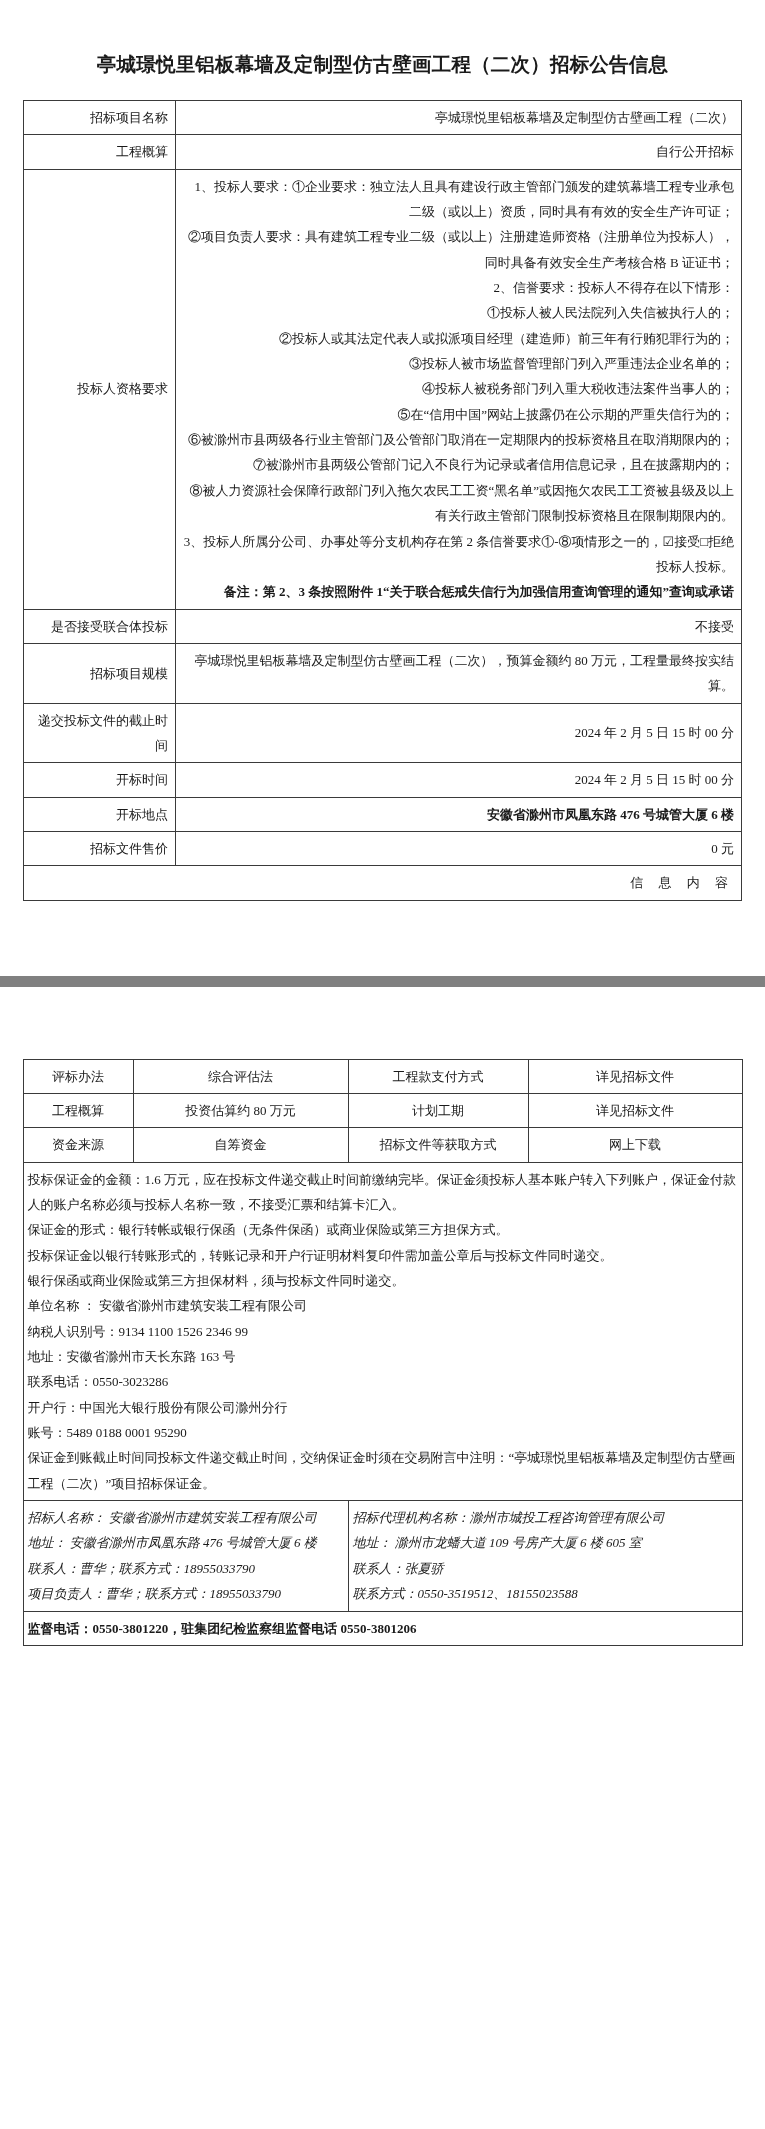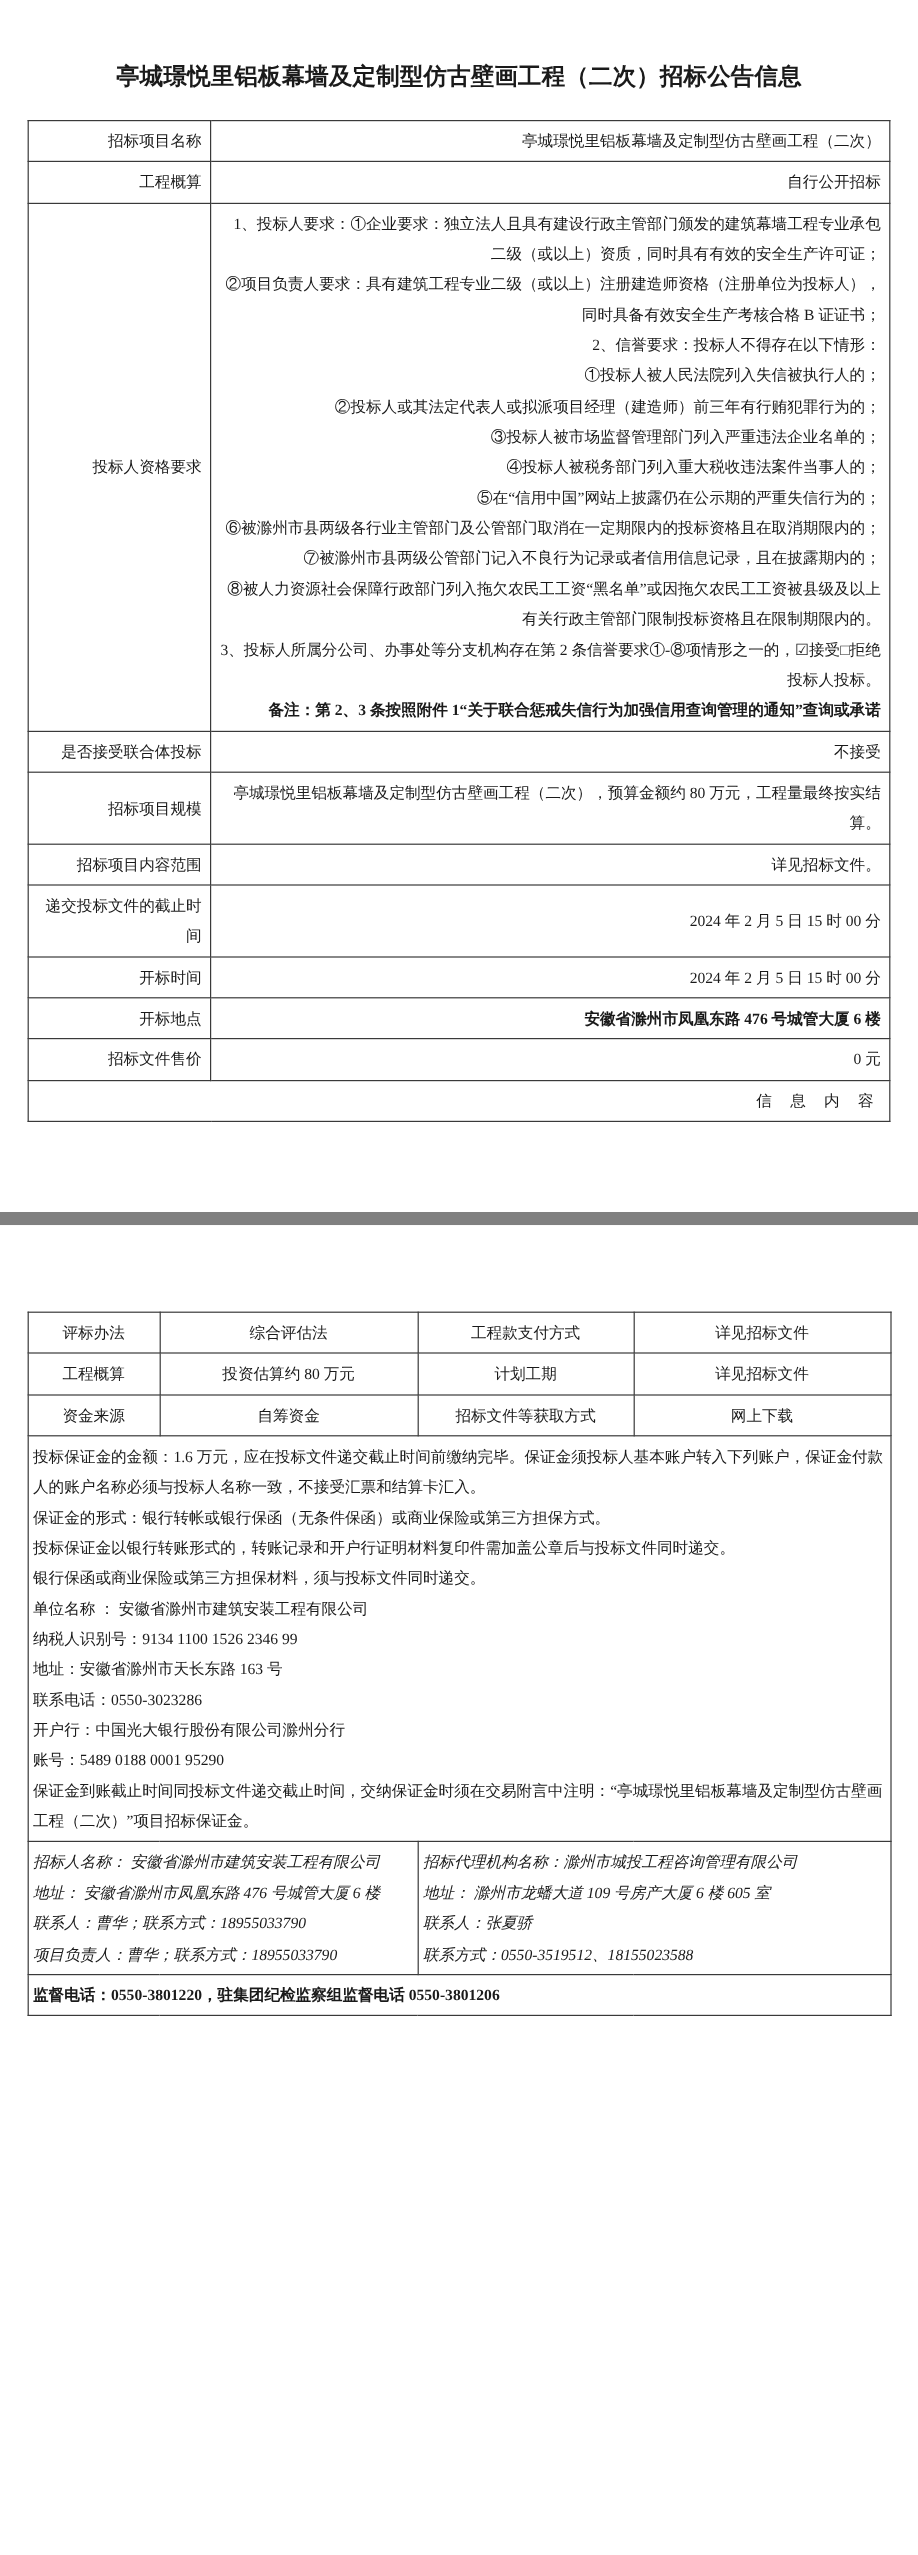--- a/index.html
+++ b/index.html
@@ -119,24 +119,20 @@
       </tr>
       <tr>
         <td class="lbl">是否接受联合体投标</td>
         <td class="val">不接受</td>
       </tr>
       <tr>
         <td class="lbl">招标项目规模</td>
         <td class="val">亭城璟悦里铝板幕墙及定制型仿古壁画工程（二次），预算金额约 80 万元，工程量最终按实结算。</td>
       </tr>
       <tr>
-        <td class="lbl">招标项目内容范围</td>
-        <td class="val">详见招标文件。</td>
-      </tr>
-      <tr>
         <td class="lbl">递交投标文件的截止时间</td>
         <td class="val">2024 年 2 月 5 日 15 时 00 分</td>
       </tr>
       <tr>
         <td class="lbl">开标时间</td>
         <td class="val">2024 年 2 月 5 日 15 时 00 分</td>
       </tr>
       <tr>
         <td class="lbl">开标地点</td>
         <td class="val bold">安徽省滁州市凤凰东路 476 号城管大厦 6 楼</td>

